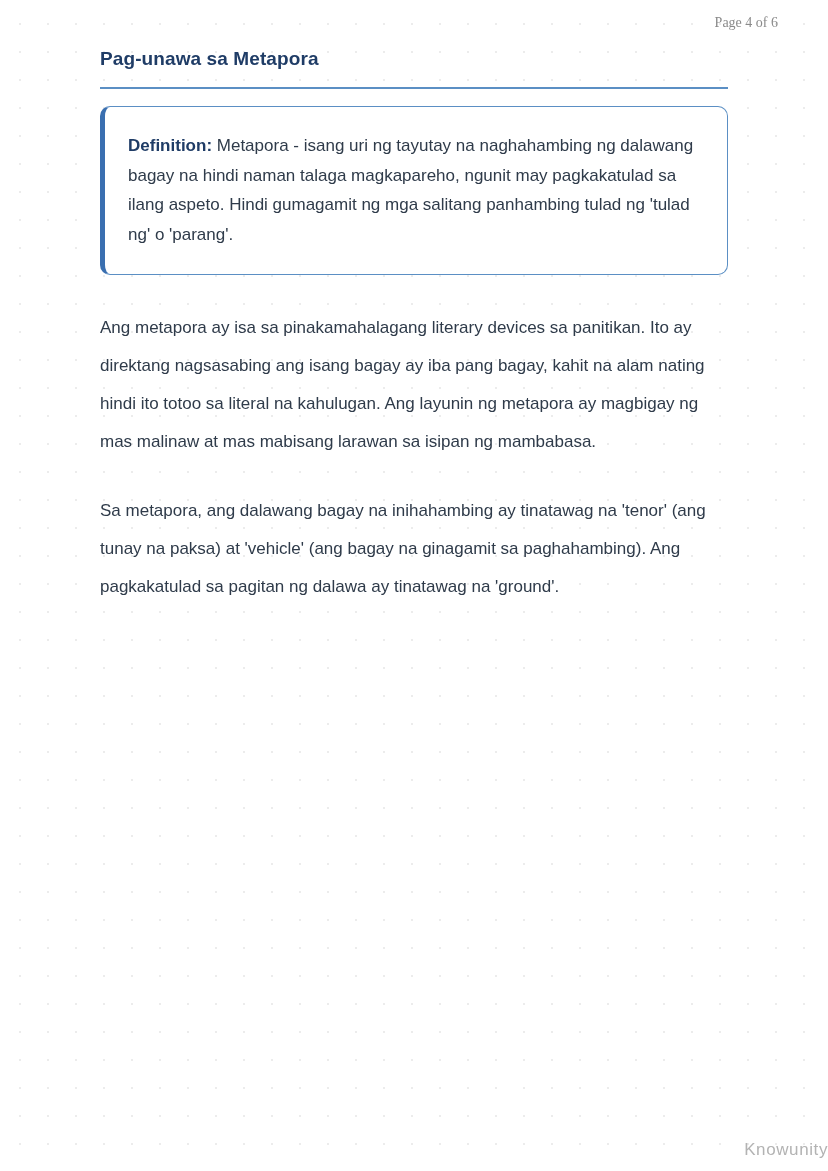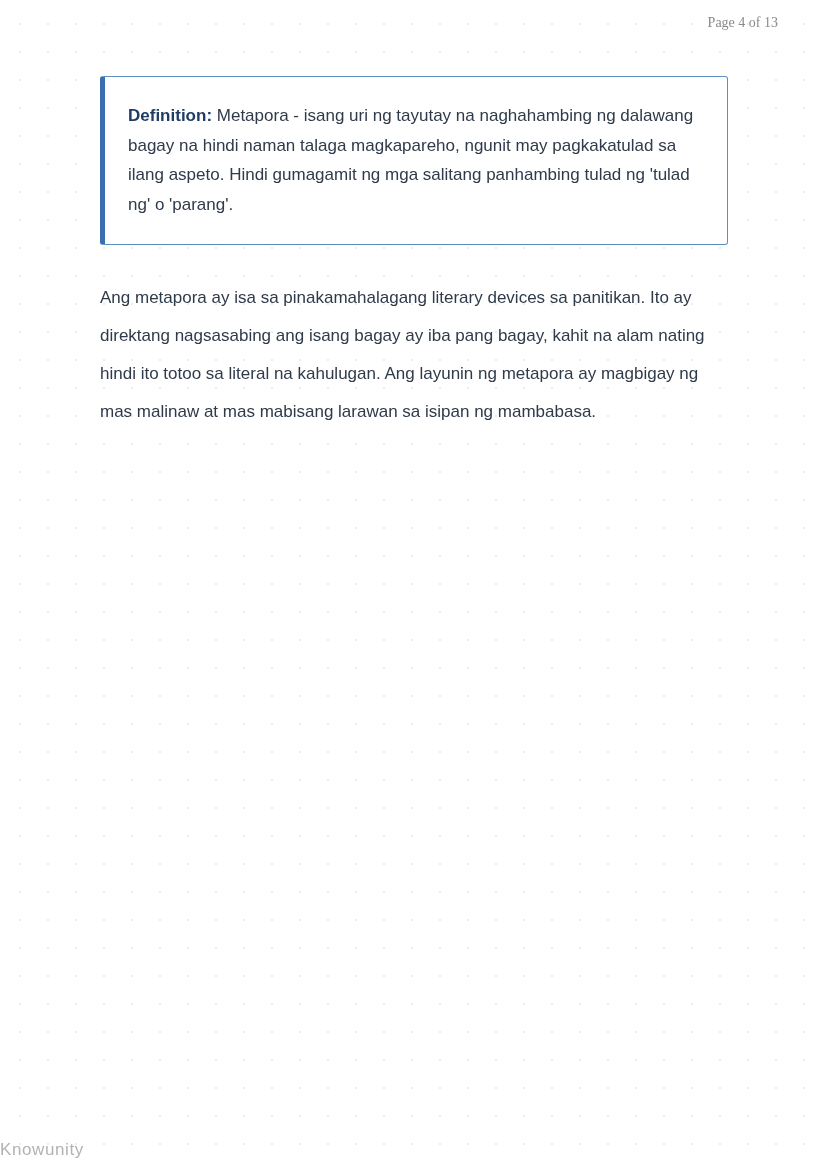--- a/index.html
+++ b/index.html
@@ -37,25 +37,25 @@
     font-weight: bold;
     color: #1f3c66;
     letter-spacing: 0.1px;
     padding-bottom: 17px;
     border-bottom: 2px solid #5b8fc4;
   }
   .doc-heading.second {
     margin-top: 30px;
   }
   .definition-box {
-    margin-top: 28px;
+    margin-top: 17px;
     background: #ffffff;
     border: 1.5px solid #5b8fc4;
     border-left: 5px solid #3a6fb0;
-    border-radius: 3px;
+    border-radius: 10px;
     padding: 24px 28px 25px 23px;
     box-sizing: border-box;
     font-size: 17px;
     line-height: 29.5px;
     color: #2f3b4a;
   }
   .definition-label {
     font-weight: bold;
     color: #1f3c66;
   }
@@ -67,38 +67,40 @@
     color: #2f3b4a;
   }
   .body-paragraph.first {
     margin-top: 34px;
   }
   .footer-brand {
     position: absolute;
     bottom: 11px;
     left: 0;
     width: 100%;
-    text-align: left;
+    text-align: right;
     font-size: 17px;
     color: #b3b3b3;
     letter-spacing: 0.6px;
   }
 </style>
 </head>
 <body>
 
-<div class="page-indicator">Page 4 of 13</div>
+<div class="page-indicator">Page 4 of 6</div>
 
 <div class="content">
 
+  <h1 class="doc-heading">Pag-unawa sa Metapora</h1>
 
 
   <div class="definition-box">
     <span class="definition-label">Definition: </span>
     <span>Metapora - isang uri ng tayutay na naghahambing ng dalawang bagay na hindi naman talaga magkapareho, ngunit may pagkakatulad sa ilang aspeto. Hindi gumagamit ng mga salitang panhambing tulad ng 'tulad ng' o 'parang'.</span>
   </div>
 
   <p class="body-paragraph first">Ang metapora ay isa sa pinakamahalagang literary devices sa panitikan. Ito ay direktang nagsasabing ang isang bagay ay iba pang bagay, kahit na alam nating hindi ito totoo sa literal na kahulugan. Ang layunin ng metapora ay magbigay ng mas malinaw at mas mabisang larawan sa isipan ng mambabasa.</p>
 
+  <p class="body-paragraph">Sa metapora, ang dalawang bagay na inihahambing ay tinatawag na 'tenor' (ang tunay na paksa) at 'vehicle' (ang bagay na ginagamit sa paghahambing). Ang pagkakatulad sa pagitan ng dalawa ay tinatawag na 'ground'.</p>
 
 </div>
 
 <div class="footer-brand">Knowunity</div>
 
 </body></html>

